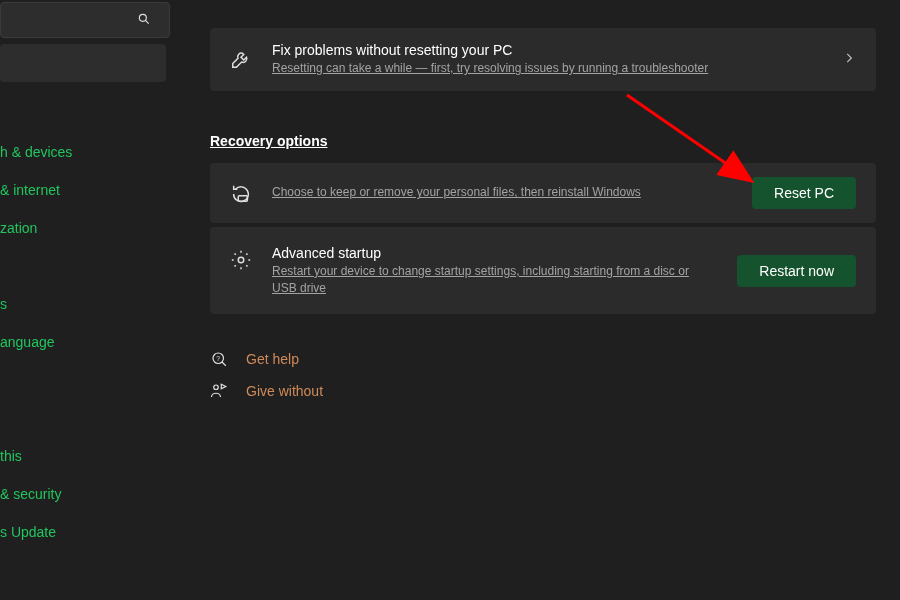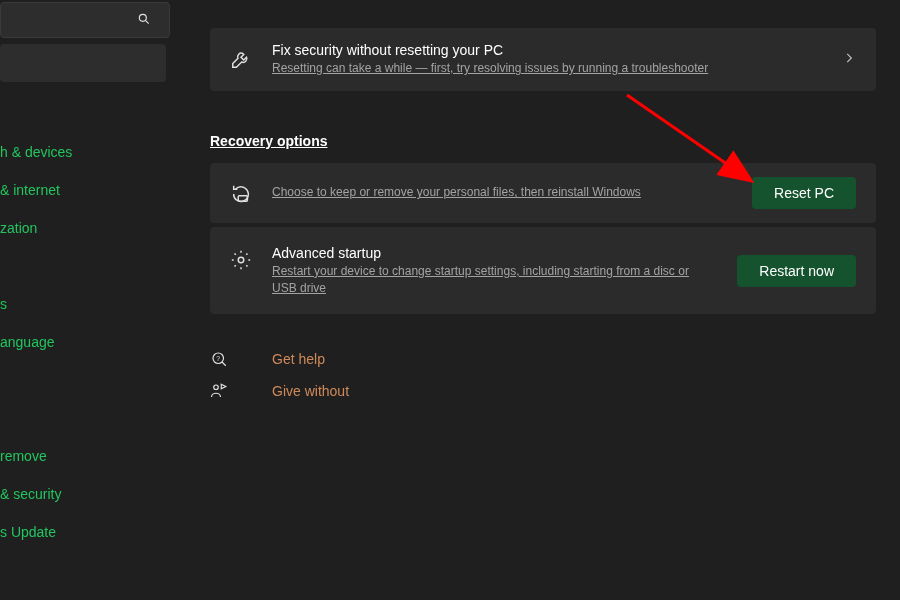--- a/index.html
+++ b/index.html
@@ -101,21 +101,20 @@
       border-radius: 4px;
       cursor: pointer;
       font-family: inherit;
     }
     .help-links { margin-top: 36px; }
     .help-row {
       display: flex;
       align-items: center;
       margin-bottom: 14px;
       cursor: pointer;
-      gap: 26px;
     }
     .help-icon {
       width: 22px;
       margin-right: 14px;
       color: #e0e0e0;
       display: flex;
       align-items: center;
     }
     .help-icon svg { width: 18px; height: 18px; }
     .help-label {
@@ -160,40 +159,40 @@
   <div class="nav-item">
       <span>anguage</span>
     </div>
   <div class="nav-item">
       <span></span>
     </div>
   <div class="nav-item">
       <span></span>
     </div>
   <div class="nav-item">
-      <span>remove</span>
+      <span>this</span>
     </div>
   <div class="nav-item">
       <span>&amp; security</span>
     </div>
   <div class="nav-item">
       <span>s Update</span>
     </div>
 </div>
 
 <div class="content">
 
   <div class="card">
     <span class="card-icon">
       <svg viewBox="0 0 24 24" fill="none" stroke="currentColor" stroke-width="1.6">
           <path d="M14 6a4 4 0 0 0-5.3 5.3L3 17v4h4l5.7-5.7A4 4 0 0 0 18 10l-3 3-3-3 3-3z"></path>
         </svg>
     </span>
     <div class="card-body">
-      <div class="card-title">Fix security without resetting your PC</div>
+      <div class="card-title">Fix problems without resetting your PC</div>
       <div class="card-sub">Resetting can take a while — first, try resolving issues by running a troubleshooter</div>
     </div>
     <span class="chevron">
       <svg viewBox="0 0 24 24" fill="none" stroke="currentColor" stroke-width="2">
           <polyline points="9 5 16 12 9 19"></polyline>
         </svg>
     </span>
   </div>
 
   <div class="section-title">Recovery options</div>

